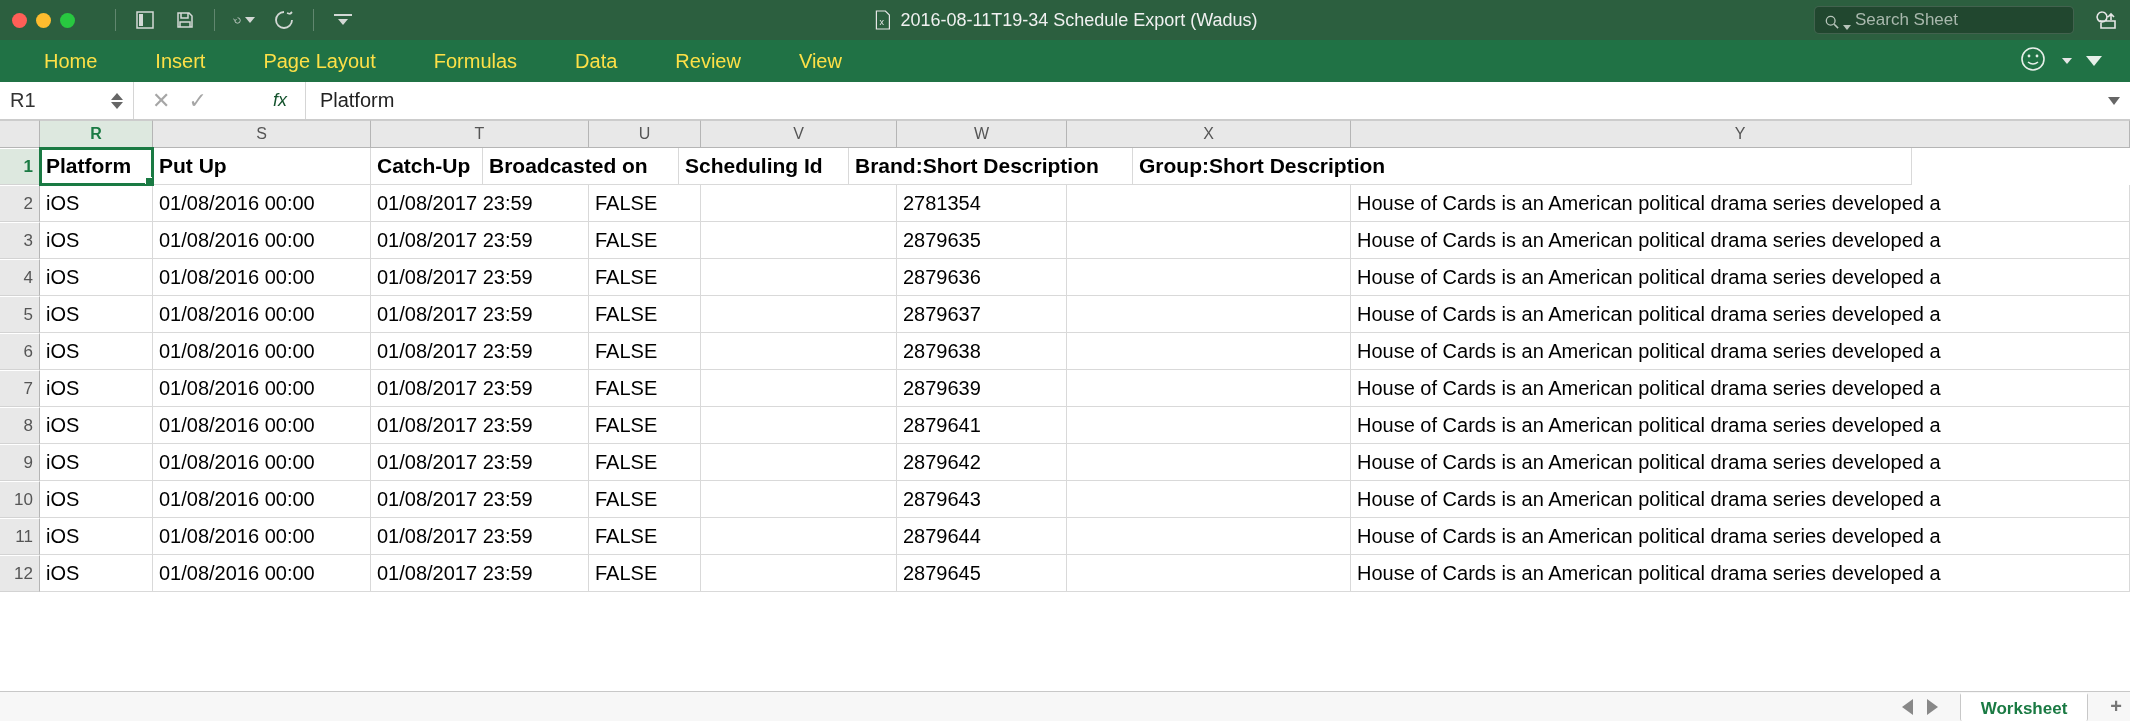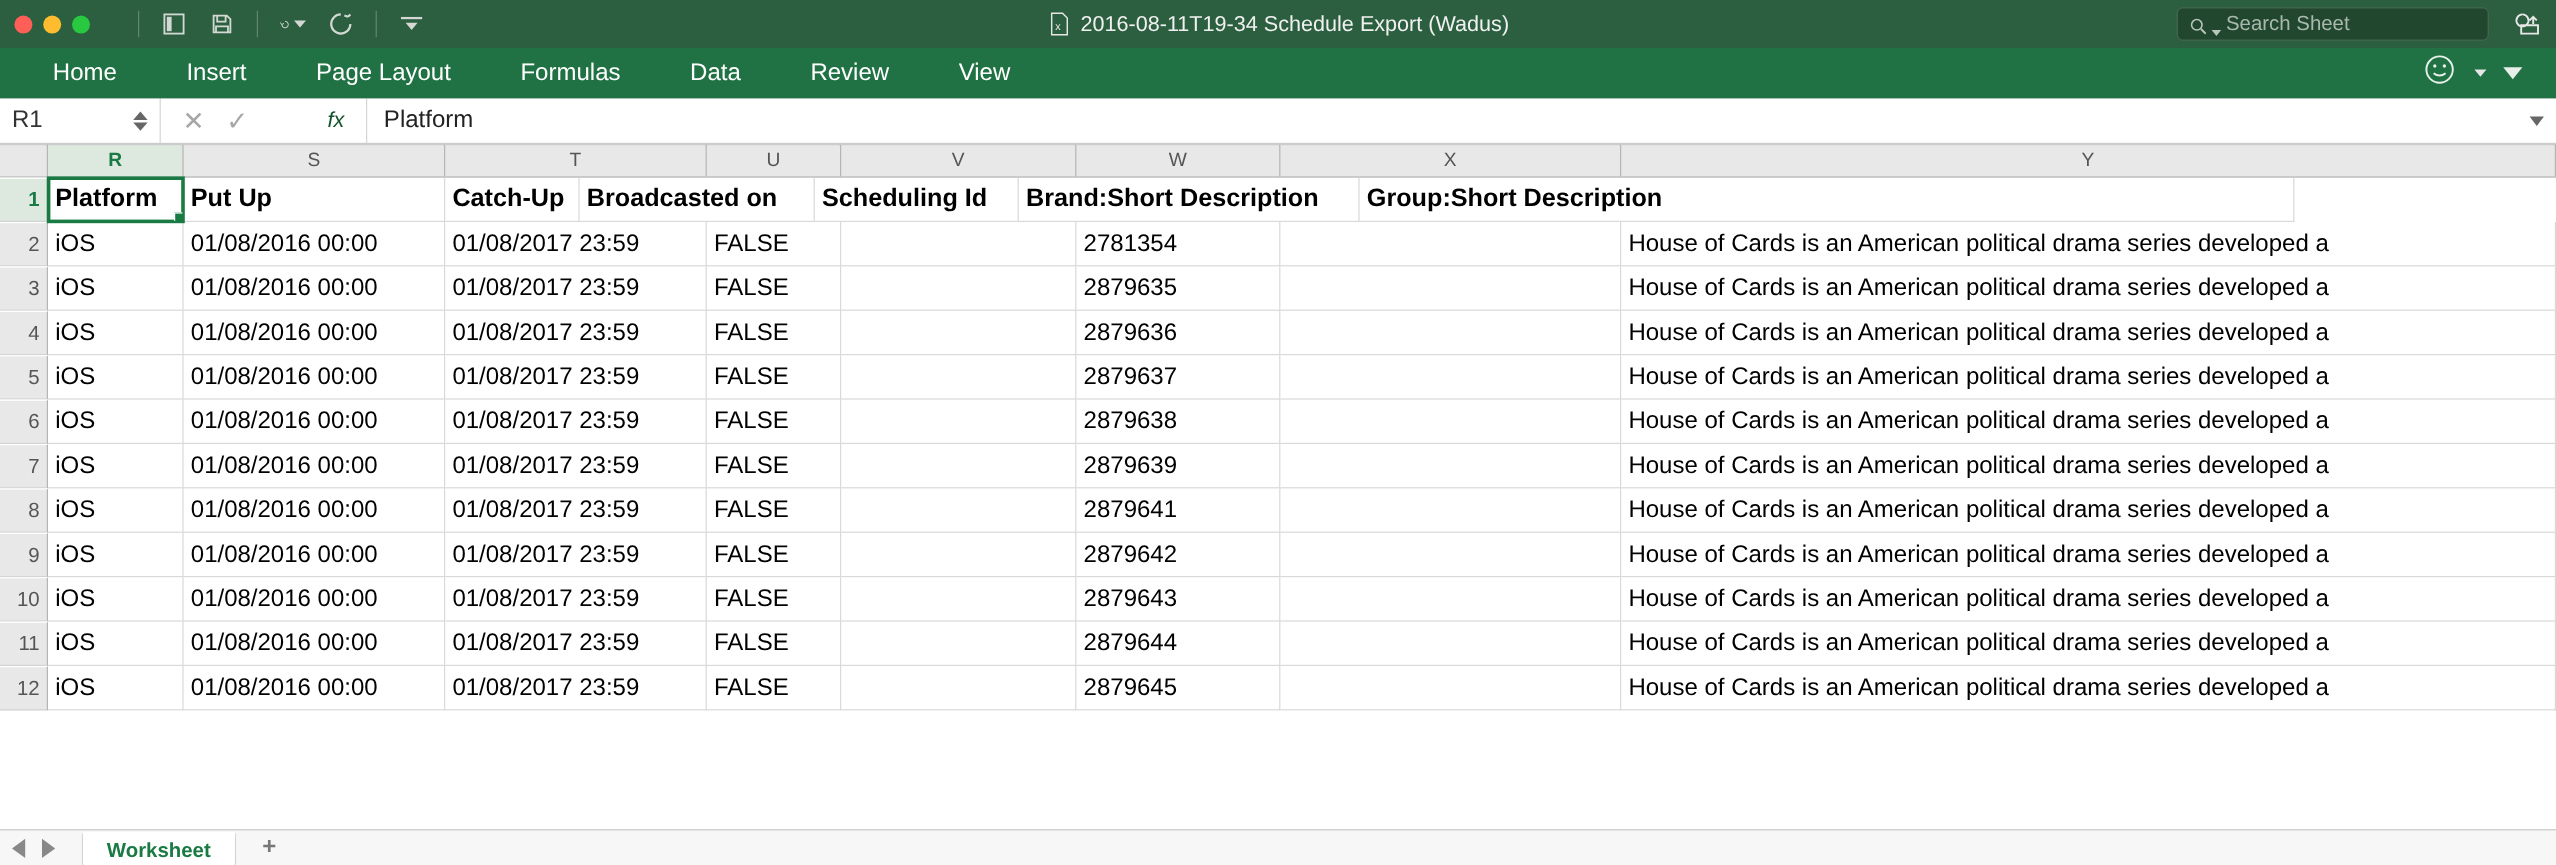--- a/index.html
+++ b/index.html
@@ -72,21 +72,21 @@
   .share-icon { margin-left: 20px; cursor:pointer;}
   .share-icon svg { fill:#e6e6e6;}
 
   
   .ribbon {
     height: 42px;
     background: #207245;
     display:flex;
     align-items:center;
     padding: 0 24px 0 40px;
-    color: #ffffff;
+    color: #fde047;
     font-size: 20px;
     position: relative;
   }
   .ribbon .tab { margin-right: 50px; cursor:pointer; padding: 8px 4px;}
   .ribbon-right { margin-left:auto; display:flex; align-items:center; gap:14px; padding-right:4px;}
   .ribbon-right svg { fill:#e6efe9;}
   .ribbon-chevron { width:0;height:0;border-left:8px solid transparent;border-right:8px solid transparent;border-top:10px solid #e6efe9; cursor:pointer;}
 
   
   .formula-bar {
@@ -180,20 +180,21 @@
   
   .sheet-bar {
     height:30px;
     border-top:1px solid #c8c8c8;
     background:#f7f7f7;
     display:flex;
     align-items:center;
     padding-left:10px;
     gap:4px;
     font-size:17px;
+    justify-content:flex-end;
   }
   .nav-tri { width:0;height:0; cursor:pointer;}
   .nav-tri.left { border-top:8px solid transparent;border-bottom:8px solid transparent;border-right:11px solid #888;}
   .nav-tri.right { border-top:8px solid transparent;border-bottom:8px solid transparent;border-left:11px solid #888; margin-left:10px;}
   .sheet-tab {
     margin-left:18px;
     padding:4px 20px 2px;
     border:1px solid #c8c8c8;
     border-bottom:none;
     border-top:2px solid #fff;

